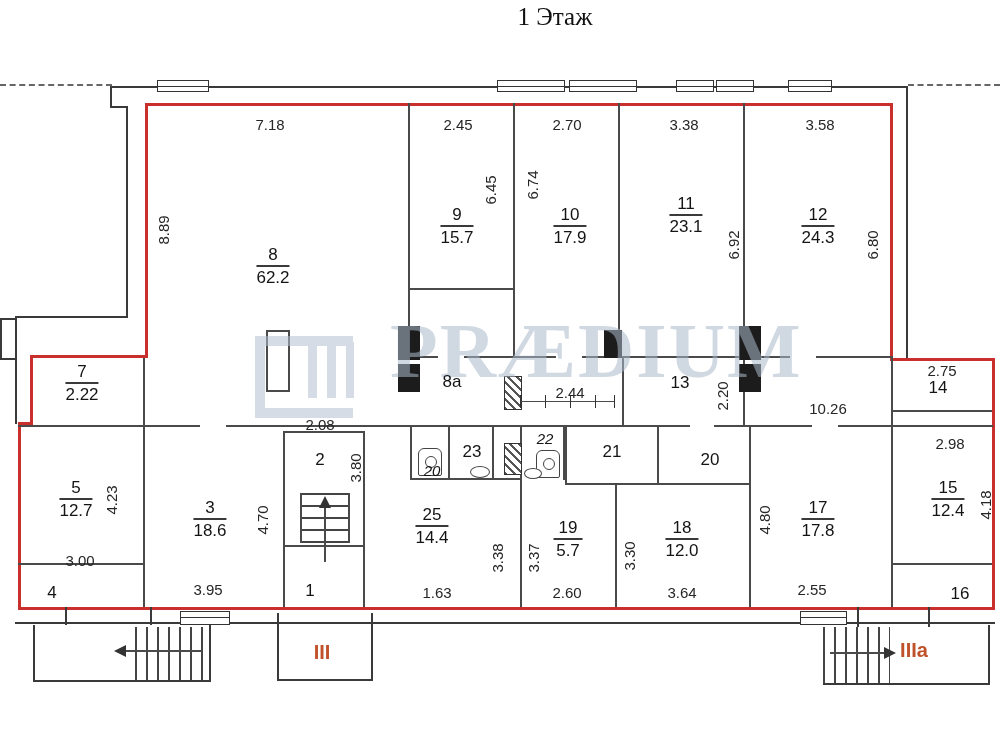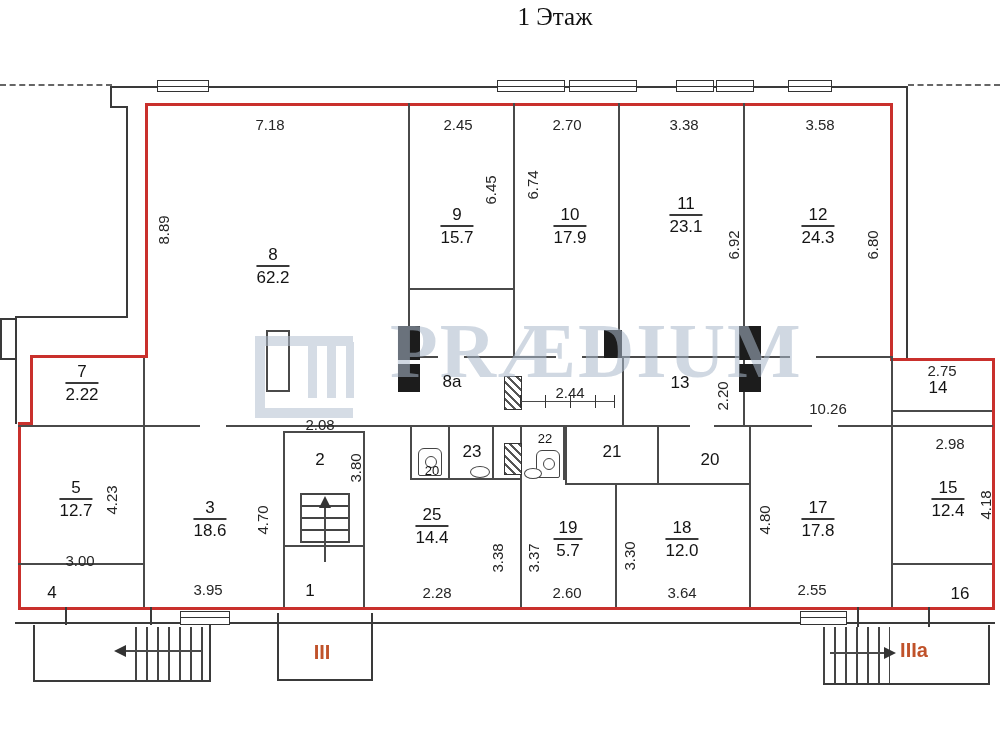--- a/index.html
+++ b/index.html
@@ -17,21 +17,21 @@
   .hatch{position:absolute;border:1px solid #333;
          background:repeating-linear-gradient(45deg,#555 0 2px,#fff 2px 6px);}
   .win{position:absolute;background:#fff;border:1px solid #333;}
   .win::after{content:"";position:absolute;left:0;right:0;top:45%;border-top:1px solid #333;}
   .dim{position:absolute;transform:translate(-50%,-50%);font-size:15px;white-space:nowrap;color:#262626;}
   .dim.v{transform:translate(-50%,-50%) rotate(-90deg);}
   .rl{position:absolute;transform:translate(-50%,0);text-align:center;font-size:17px;line-height:1.2;color:#141414;}
   .rl .num{display:block;padding:0 5px;border-bottom:2px solid #3a3a3a;}
   .rl .area{display:block;padding-top:1px;}
   .rlp{position:absolute;transform:translate(-50%,-50%);font-size:17px;color:#141414;white-space:nowrap;}
-  .rlp.sm{font-size:13px;}
+  .rlp.sm{font-size:15px;font-style:italic;}
   .treads-v{position:absolute;background:repeating-linear-gradient(to right,#444 0 2px,transparent 2px 11px);}
   .treads-h{position:absolute;background:repeating-linear-gradient(to bottom,#444 0 2px,transparent 2px 12px);}
   .arrow-l{position:absolute;width:0;height:0;border:6px solid transparent;border-right:12px solid #333;}
   .arrow-r{position:absolute;width:0;height:0;border:6px solid transparent;border-left:12px solid #333;}
   .arrow-u{position:absolute;width:0;height:0;border:6px solid transparent;border-bottom:12px solid #333;}
   .entr{position:absolute;transform:translate(-50%,-50%);font-size:20px;font-weight:bold;color:#c0522a;}
   .wm{position:absolute;left:250px;top:318px;width:520px;height:100px;opacity:0.55;pointer-events:none;}
   .wm .brand{position:absolute;left:140px;top:-12px;font-family:"Liberation Serif", serif;
              font-size:78px;font-weight:bold;color:#aab9cb;letter-spacing:2px;}
   .wm .sub{position:absolute;left:142px;top:78px;font-size:13px;letter-spacing:5.5px;color:#9fb0c2;}
@@ -265,21 +265,21 @@
   <span class="dim" style="left:828px;top:408px">10.26</span>
   <span class="dim" style="left:942px;top:370px">2.75</span>
   <span class="dim" style="left:950px;top:443px">2.98</span>
   <span class="dim v" style="left:985px;top:505px">4.18</span>
   <span class="dim v" style="left:111px;top:500px">4.23</span>
   <span class="dim" style="left:80px;top:560px">3.00</span>
   <span class="dim" style="left:320px;top:424px">2.08</span>
   <span class="dim v" style="left:355px;top:468px">3.80</span>
   <span class="dim v" style="left:262px;top:520px">4.70</span>
   <span class="dim" style="left:208px;top:589px">3.95</span>
-  <span class="dim" style="left:437px;top:592px">2.28</span>
+  <span class="dim" style="left:437px;top:592px">1.63</span>
   <span class="dim v" style="left:497px;top:558px">3.38</span>
   <span class="dim v" style="left:533px;top:558px">3.37</span>
   <span class="dim" style="left:567px;top:592px">2.60</span>
   <span class="dim v" style="left:629px;top:556px">3.30</span>
   <span class="dim" style="left:682px;top:592px">3.64</span>
   <span class="dim v" style="left:764px;top:520px">4.80</span>
   <span class="dim" style="left:812px;top:589px">2.55</span>
 
 </div>
 

